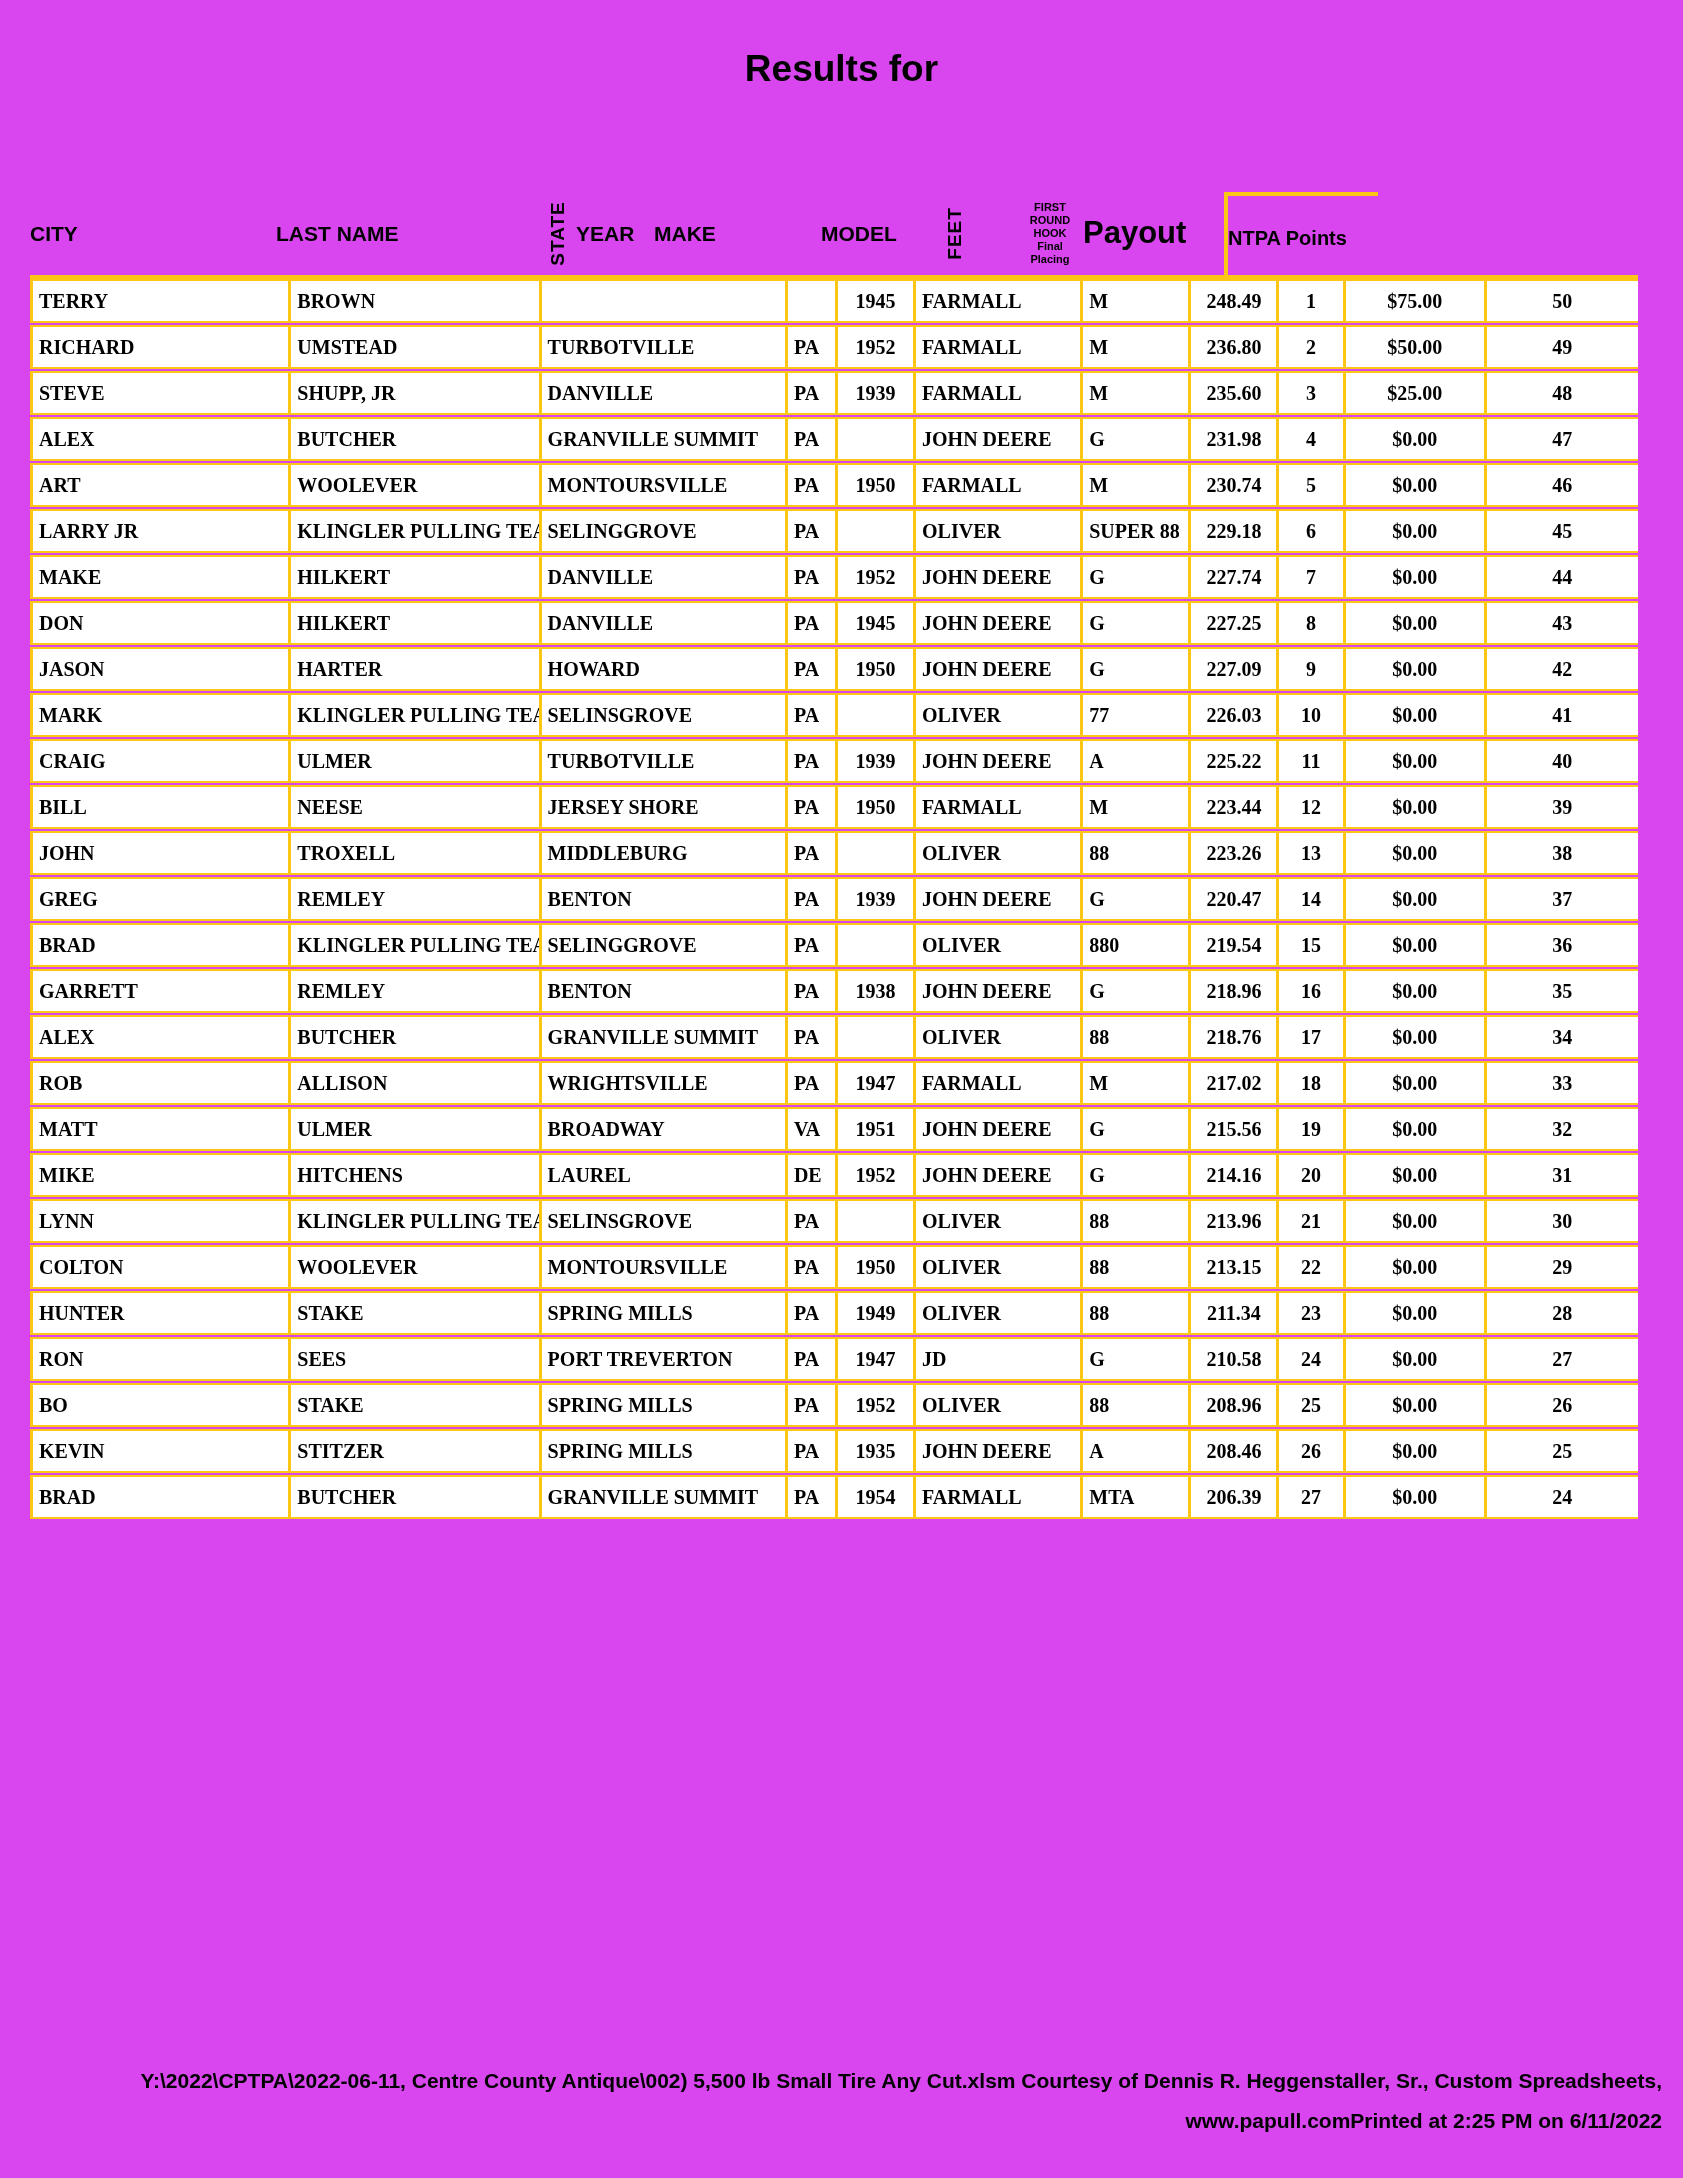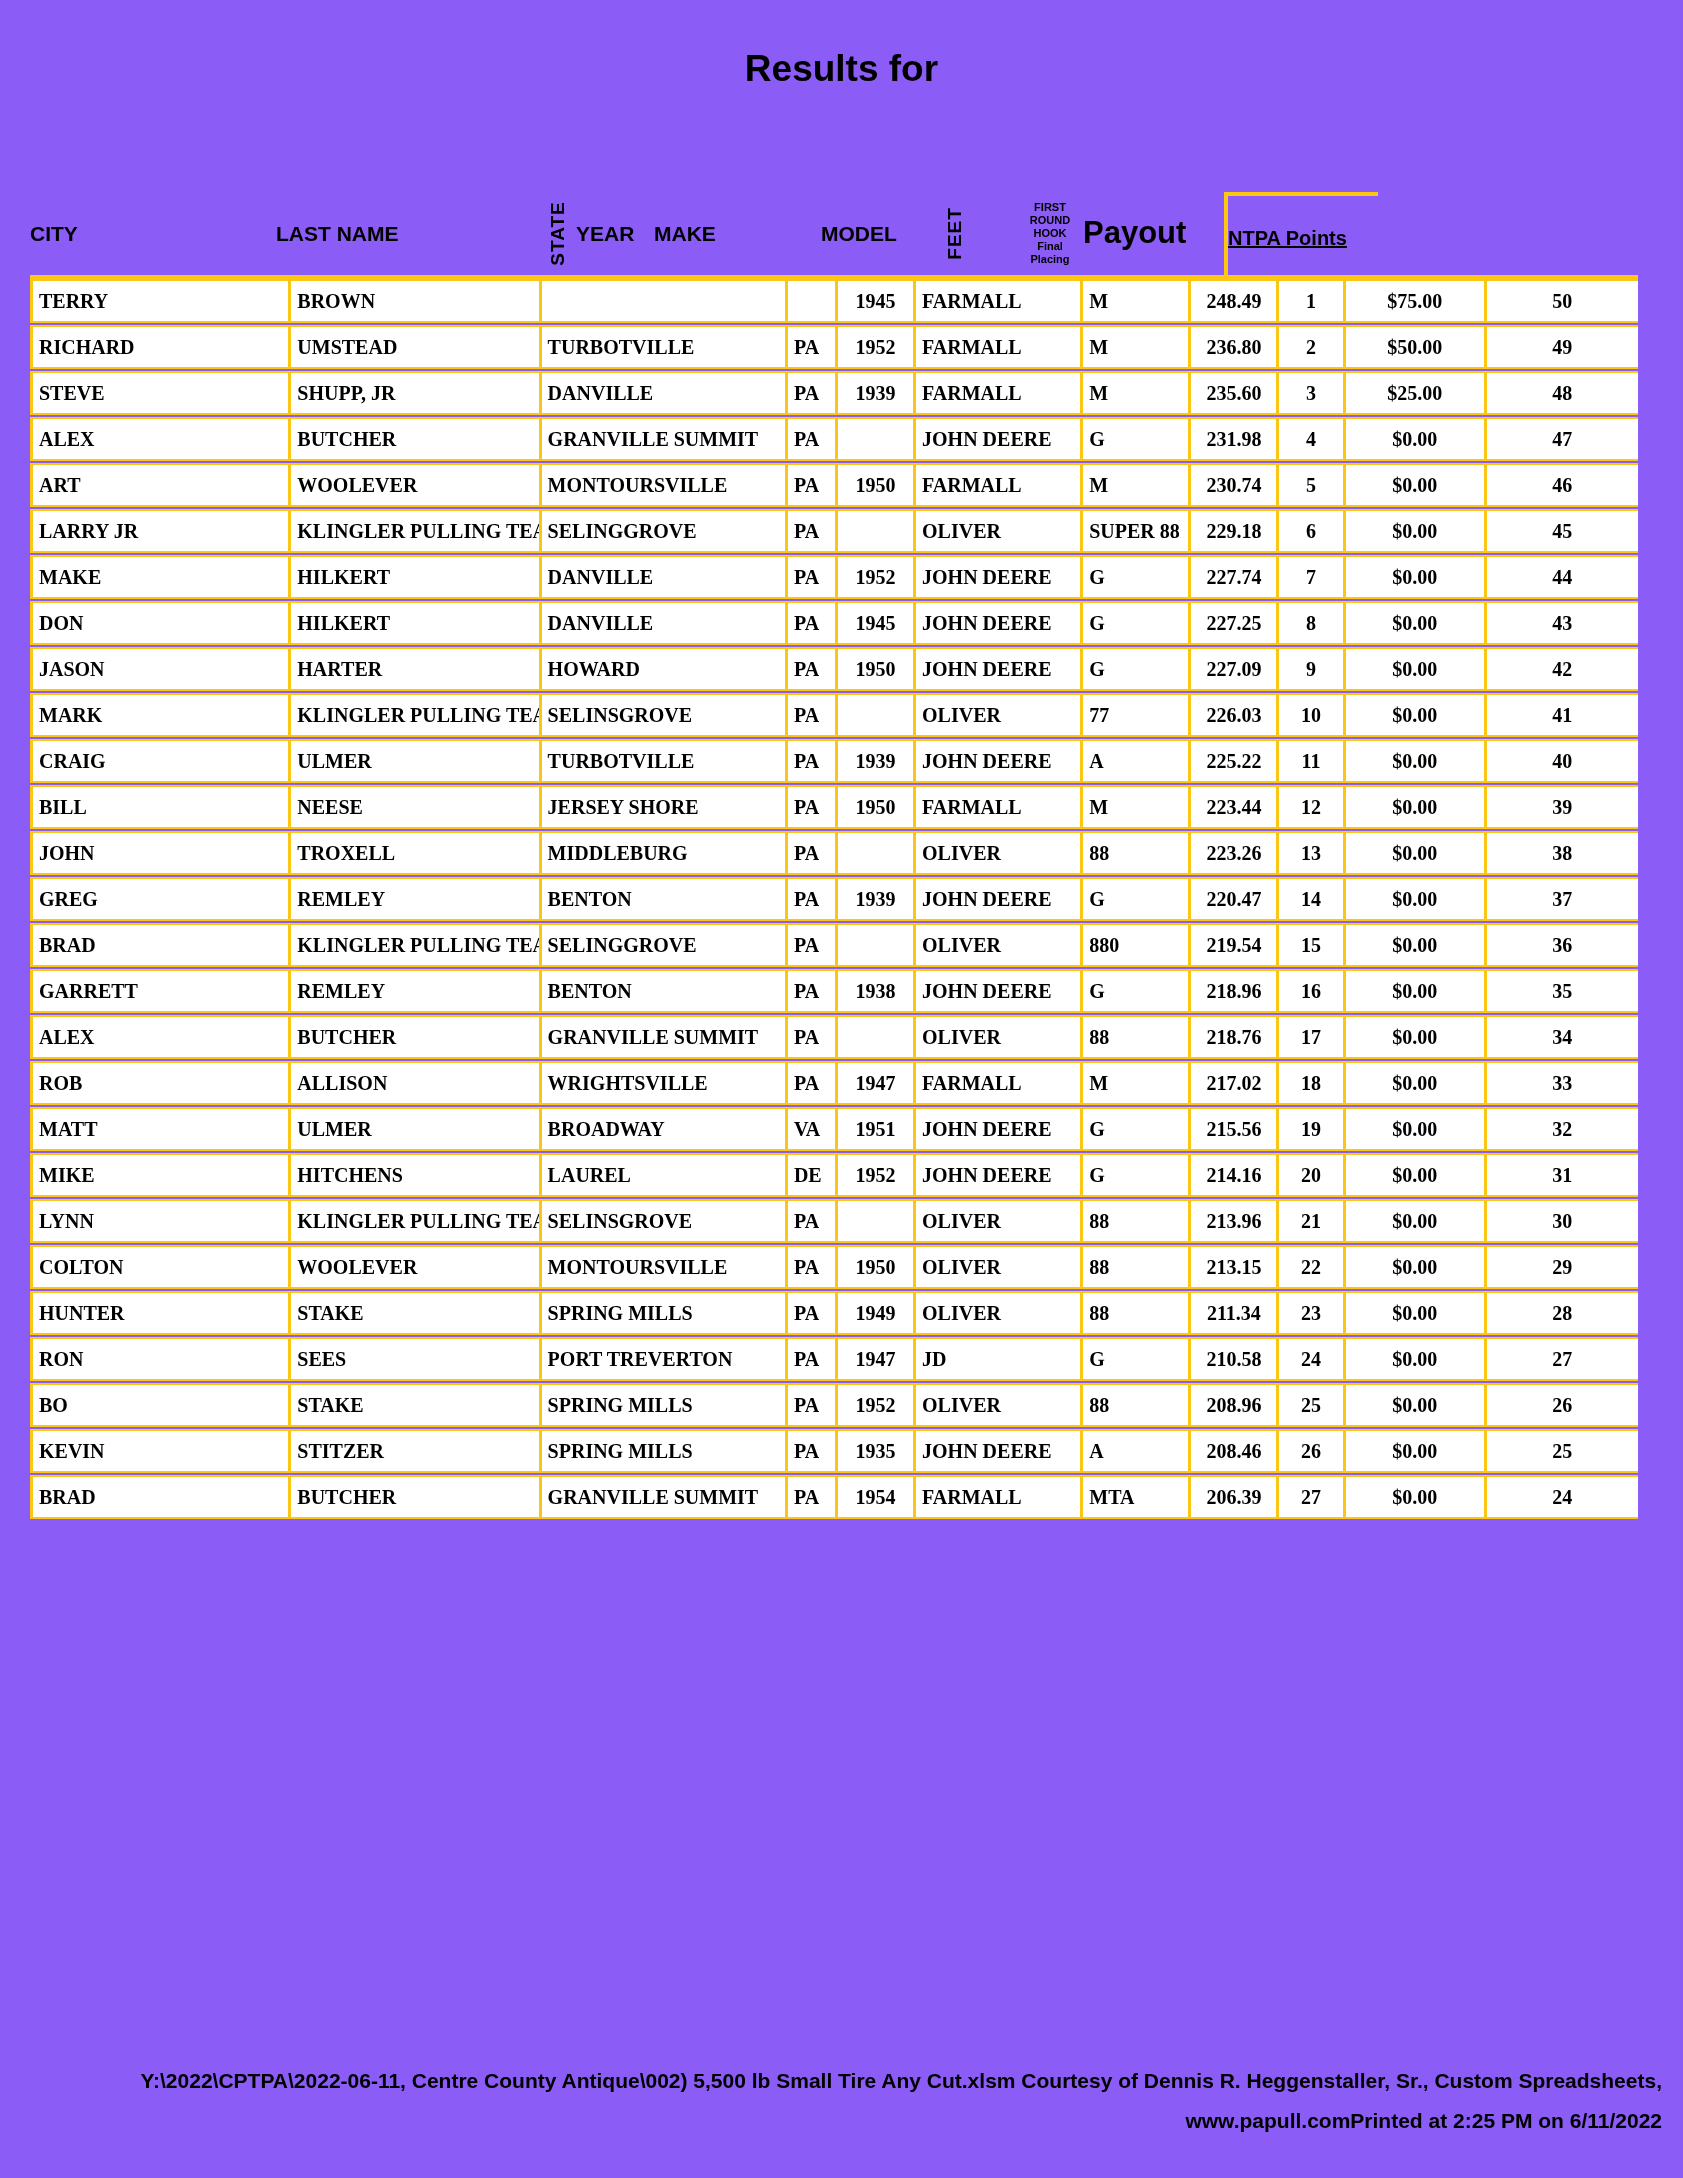--- a/index.html
+++ b/index.html
@@ -2,21 +2,21 @@
 <html style="--gold: #FCC714;"><head>
 <meta charset="utf-8">
 <style>
   * { margin: 0; padding: 0; box-sizing: border-box; }
   html, body { background: #ffffff; }
   body { font-family: "Liberation Sans", sans-serif; color: #000; }
   .page {
     position: relative;
     width: 1683px;
     height: 2178px;
-    background: #8b5cf6;
+    background: #d946ef;
     overflow: hidden;
   }
   .title1 {
     margin-top: 48px;
     text-align: center;
     font-size: 37px;
     font-weight: bold;
     letter-spacing: 0px;
   }
   .title2 {
@@ -51,21 +51,21 @@
   .hc0 { width: 258px; }
   .hc1 { width: 250px; }
   .hc2 { width: 246px; }
   .hc3 { width: 50px; }
   .hc4 { width: 78px; }
   .hc5 { width: 167px; }
   .hc6 { width: 108px; }
   .hc7 { width: 88px; }
   .hc8 { width: 66px; }
   .hc9 { width: 141px; }
-  .hc10 { width: 154px; text-decoration: underline; }
+  .hc10 { width: 154px; }
   .vert {
     transform: rotate(-90deg);
     white-space: nowrap;
     font-size: 19px;
     font-weight: bold;
     letter-spacing: 1px;
   }
   .hook-header { font-size: 11px; line-height: 13px; font-weight: bold; }
   .payout-header { font-size: 31px; font-weight: bold; }
   .ntpa-box {

